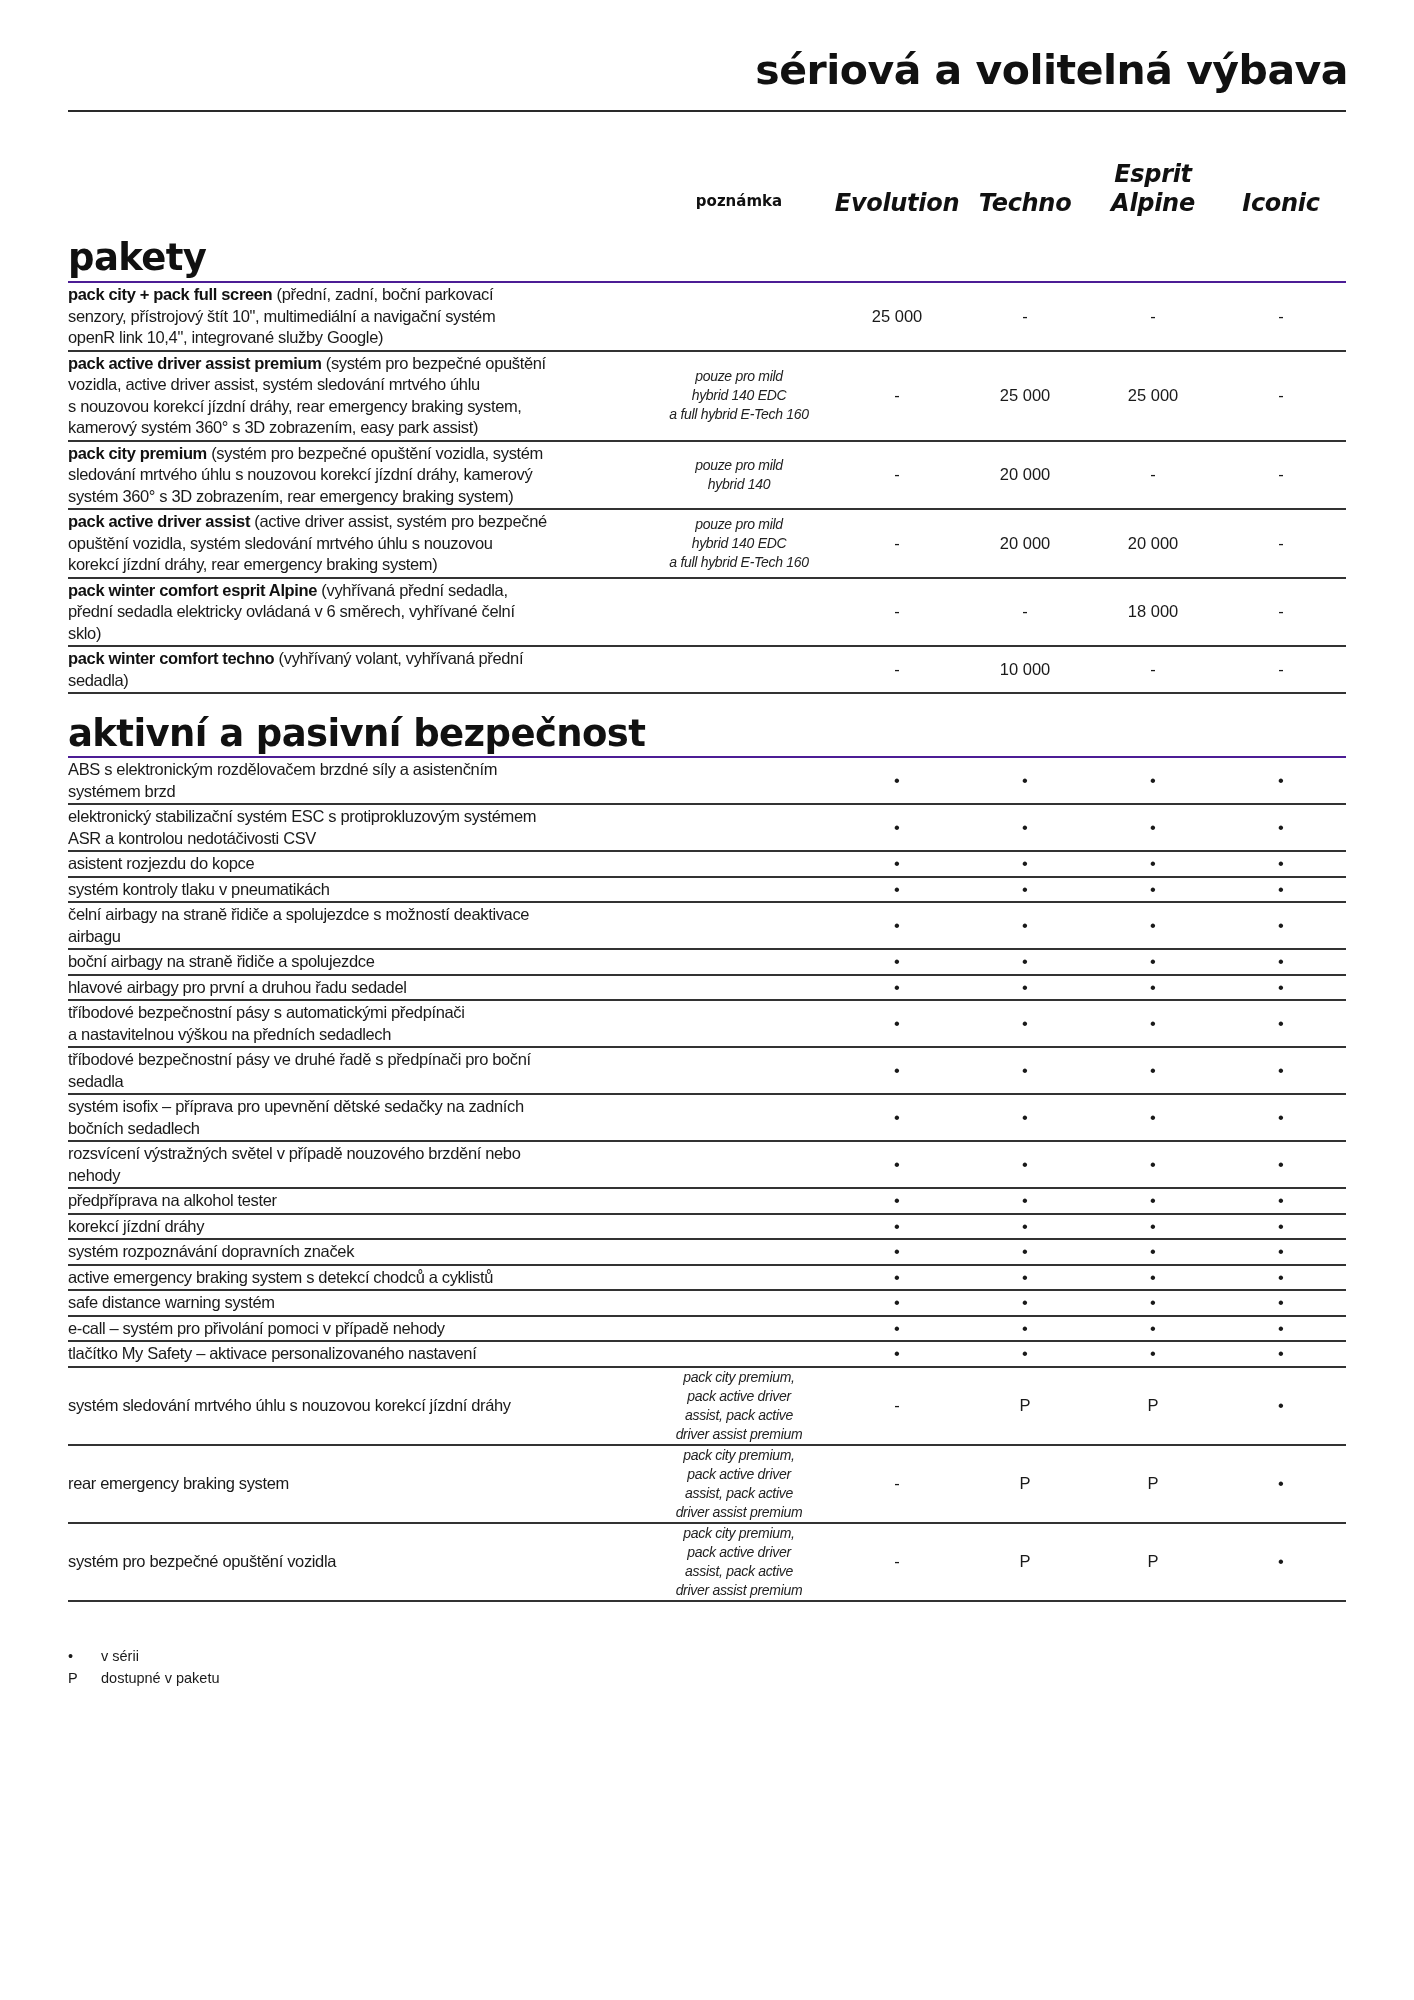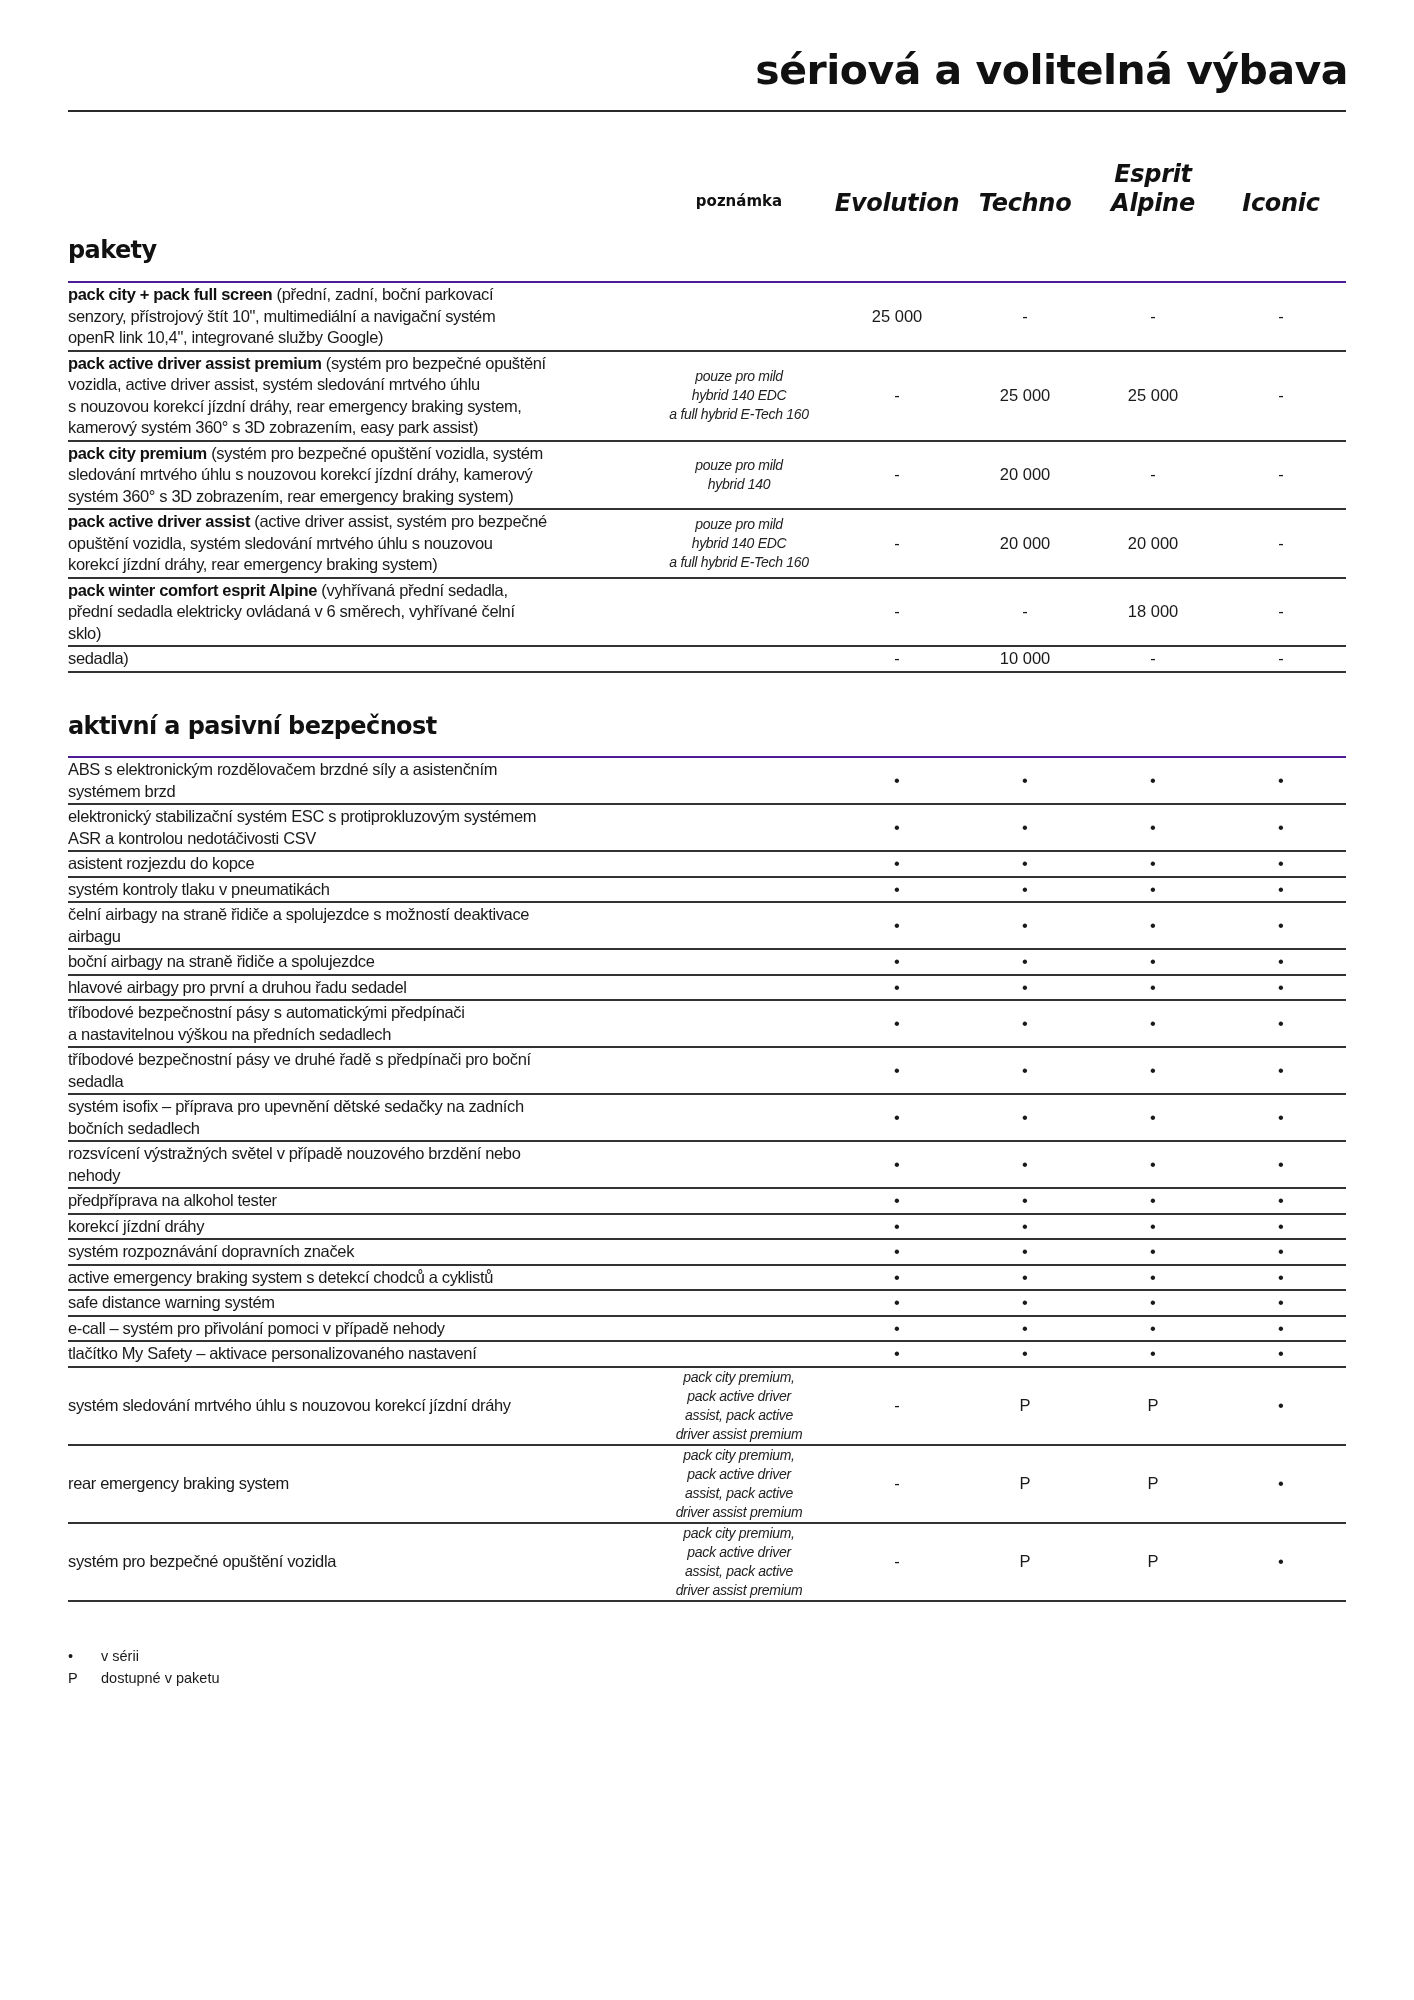--- a/index.html
+++ b/index.html
@@ -14,21 +14,21 @@
   }
   .title-rule { position: absolute; left: 68px; top: 110px; width: 1278px; height: 2px; background: #2a2a2a; }
 
   .col-headers { position: absolute; left: 68px; top: 148px; width: 1278px; height: 70px; }
   .ch { position: absolute; text-align: center; font-family: "DejaVu Sans", sans-serif; font-weight: bold; color: #111; }
   .ch-note { left: 577px; width: 188px; top: 44px; font-size: 15px; }
   .ch-trim { width: 128px; font-size: 24px; line-height: 29px; bottom: 0; letter-spacing: -0.3px; font-style: italic; }
 
   .section-heading {
     position: absolute; left: 68px; font-family: "DejaVu Sans", sans-serif; font-weight: bold;
-    font-size: 24px; letter-spacing: -0.6px; color: #111; white-space: nowrap;
+    font-size: 37px; letter-spacing: -0.6px; color: #111; white-space: nowrap;
   }
 
   .table { position: absolute; left: 68px; width: 1278px; border-top: 2px solid #4c1d95; }
   .row {
     display: grid; grid-template-columns: 577px 188px 128px 128px 128px 128px;
     border-bottom: 2px solid #333; box-sizing: border-box; align-items: center;
   }
   .cell-text {
     font-size: 16.5px; line-height: 21.5px; padding: 1px 0 1px 0; letter-spacing: -0.35px;
     white-space: nowrap; color: #1a1a1a;
@@ -141,20 +141,21 @@
         <span class="line">sklo)</span>
       </div>
       <div class="cell-note"></div>
       <div class="cell-val">-</div>
       <div class="cell-val">-</div>
       <div class="cell-val">18 000</div>
       <div class="cell-val">-</div>
     </div>
     <div class="row">
       <div class="cell-text">
+        <span class="line"><b>pack winter comfort techno</b><span> (vyhřívaný volant, vyhřívaná přední</span></span>
         <span class="line">sedadla)</span>
       </div>
       <div class="cell-note"></div>
       <div class="cell-val">-</div>
       <div class="cell-val">10 000</div>
       <div class="cell-val">-</div>
       <div class="cell-val">-</div>
     </div>
   </div>
 

